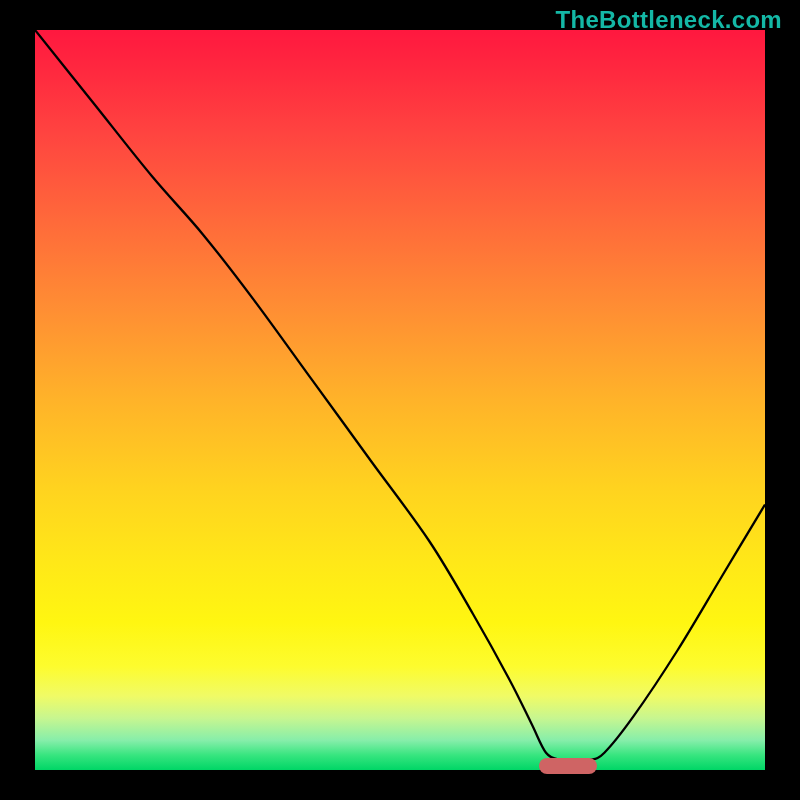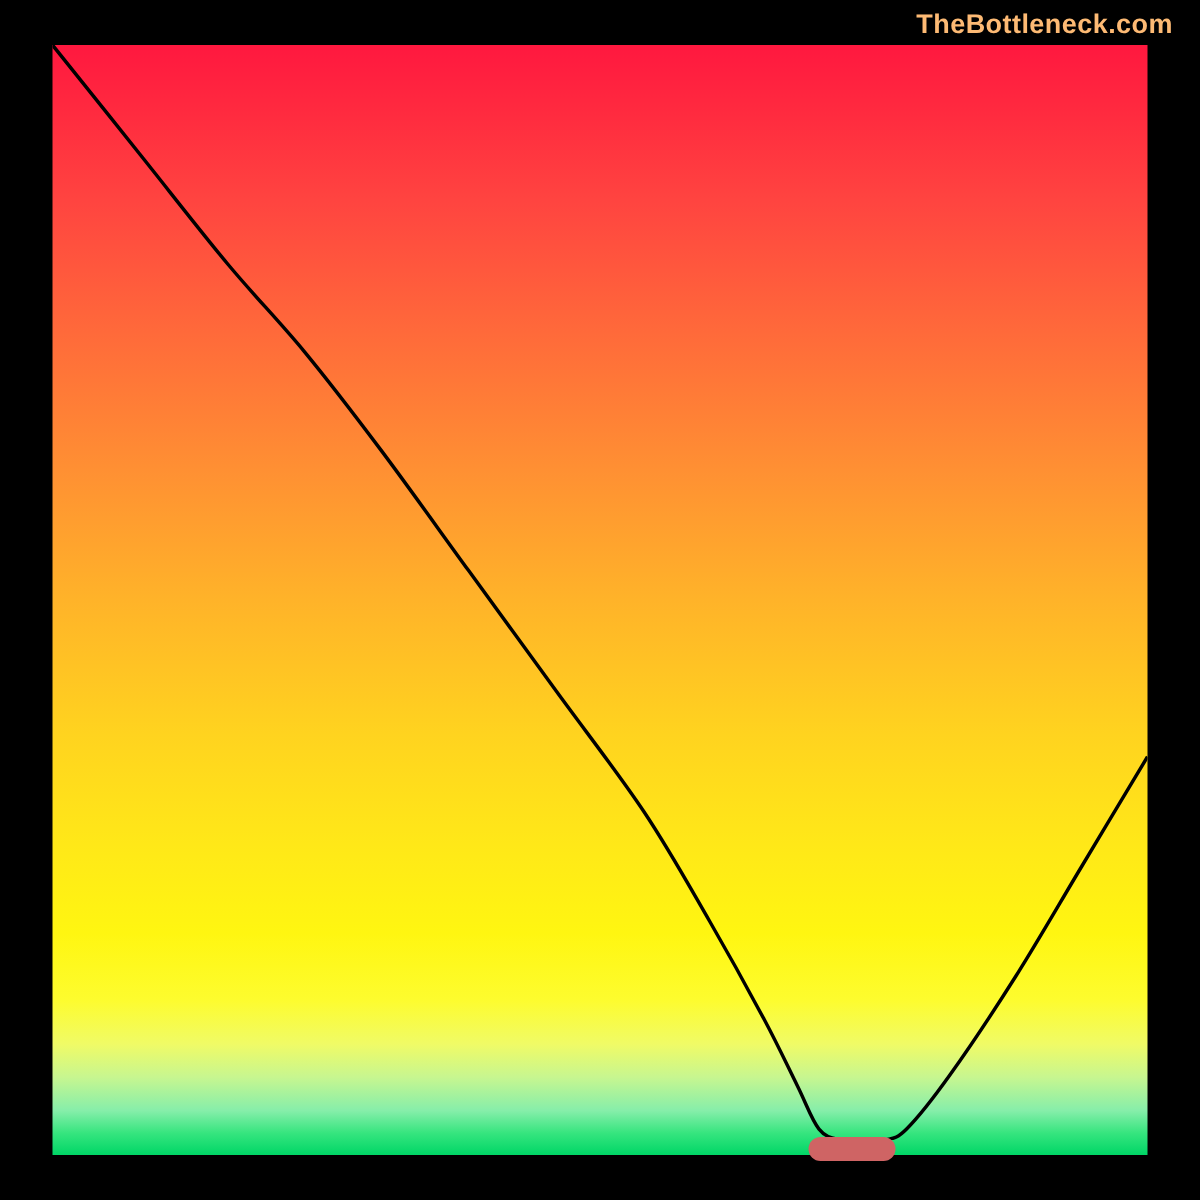--- a/index.html
+++ b/index.html
@@ -14,23 +14,23 @@
     position: relative;
     width: 800px;
     height: 800px;
     background: #000;
   }
   .watermark {
     position: absolute;
     top: 6px;
     right: 18px;
     font-family: Arial, Helvetica, sans-serif;
-    font-size: 18px;
+    font-size: 24px;
     font-weight: 600;
-    color: #fdba74;
+    color: #14b8a6;
     letter-spacing: 0.3px;
   }
   .plot {
     position: absolute;
     left: 35px;
     top: 30px;
     width: 730px;
     height: 740px;
   }
   .gradient {

